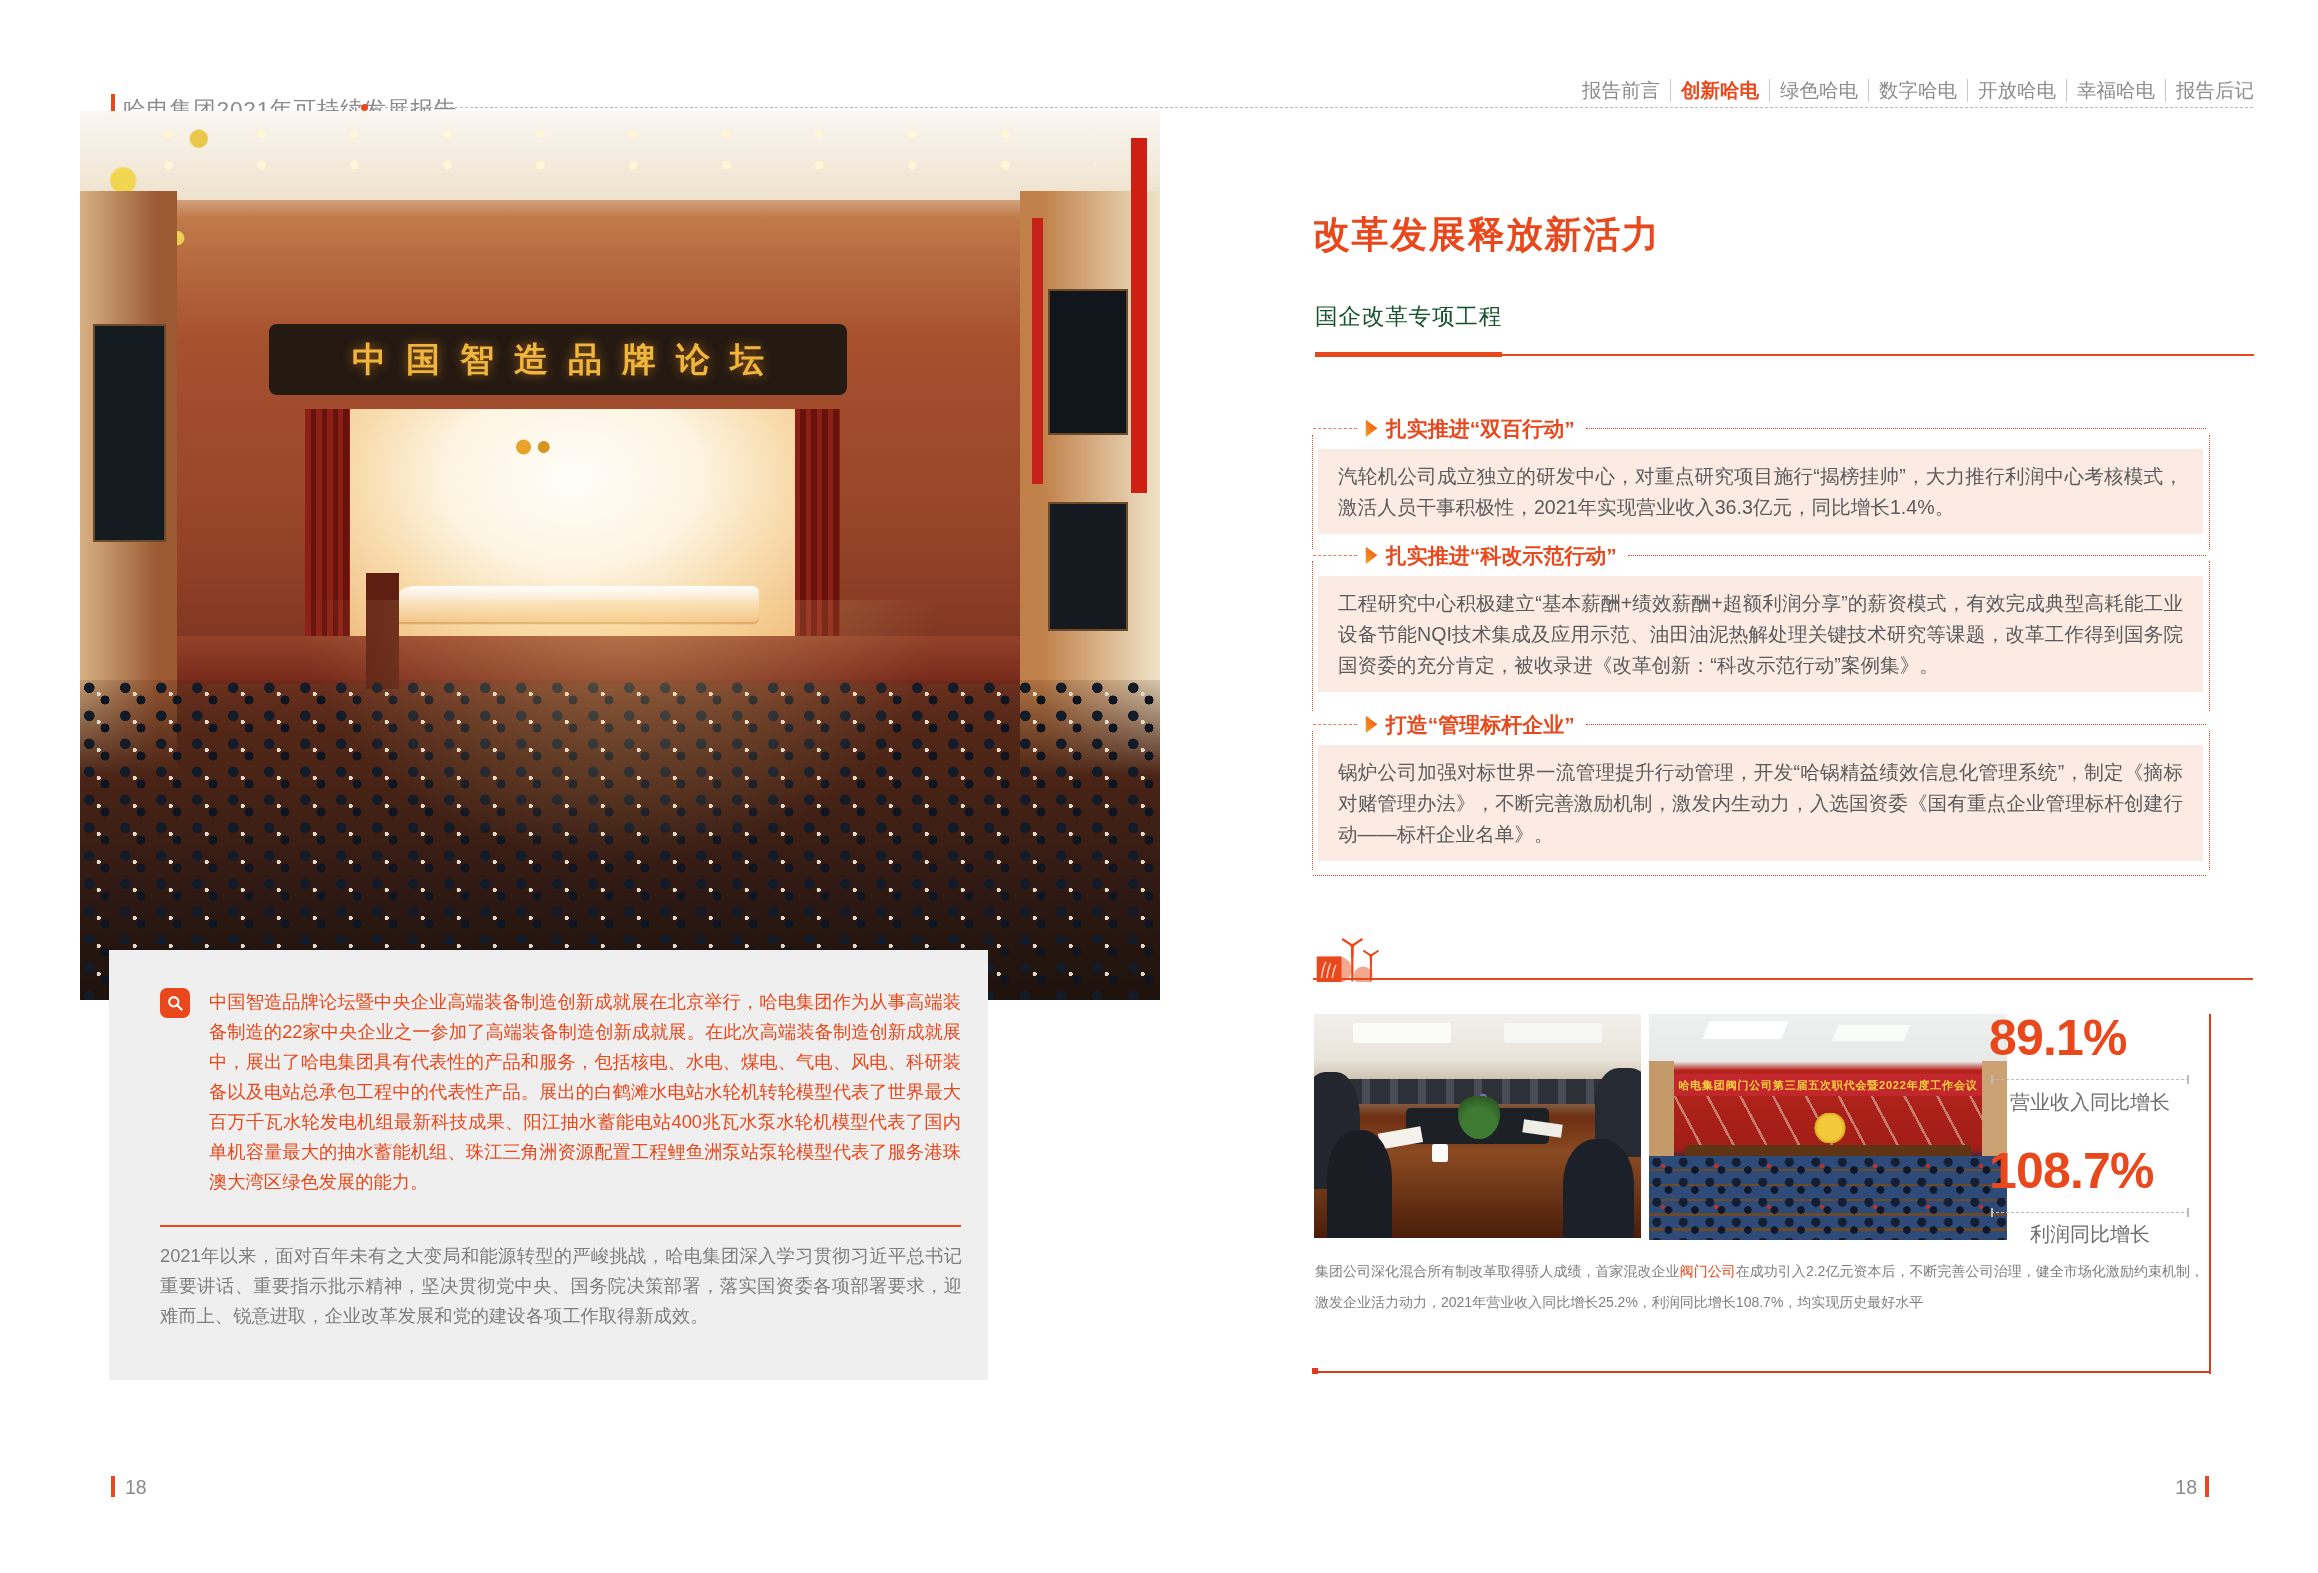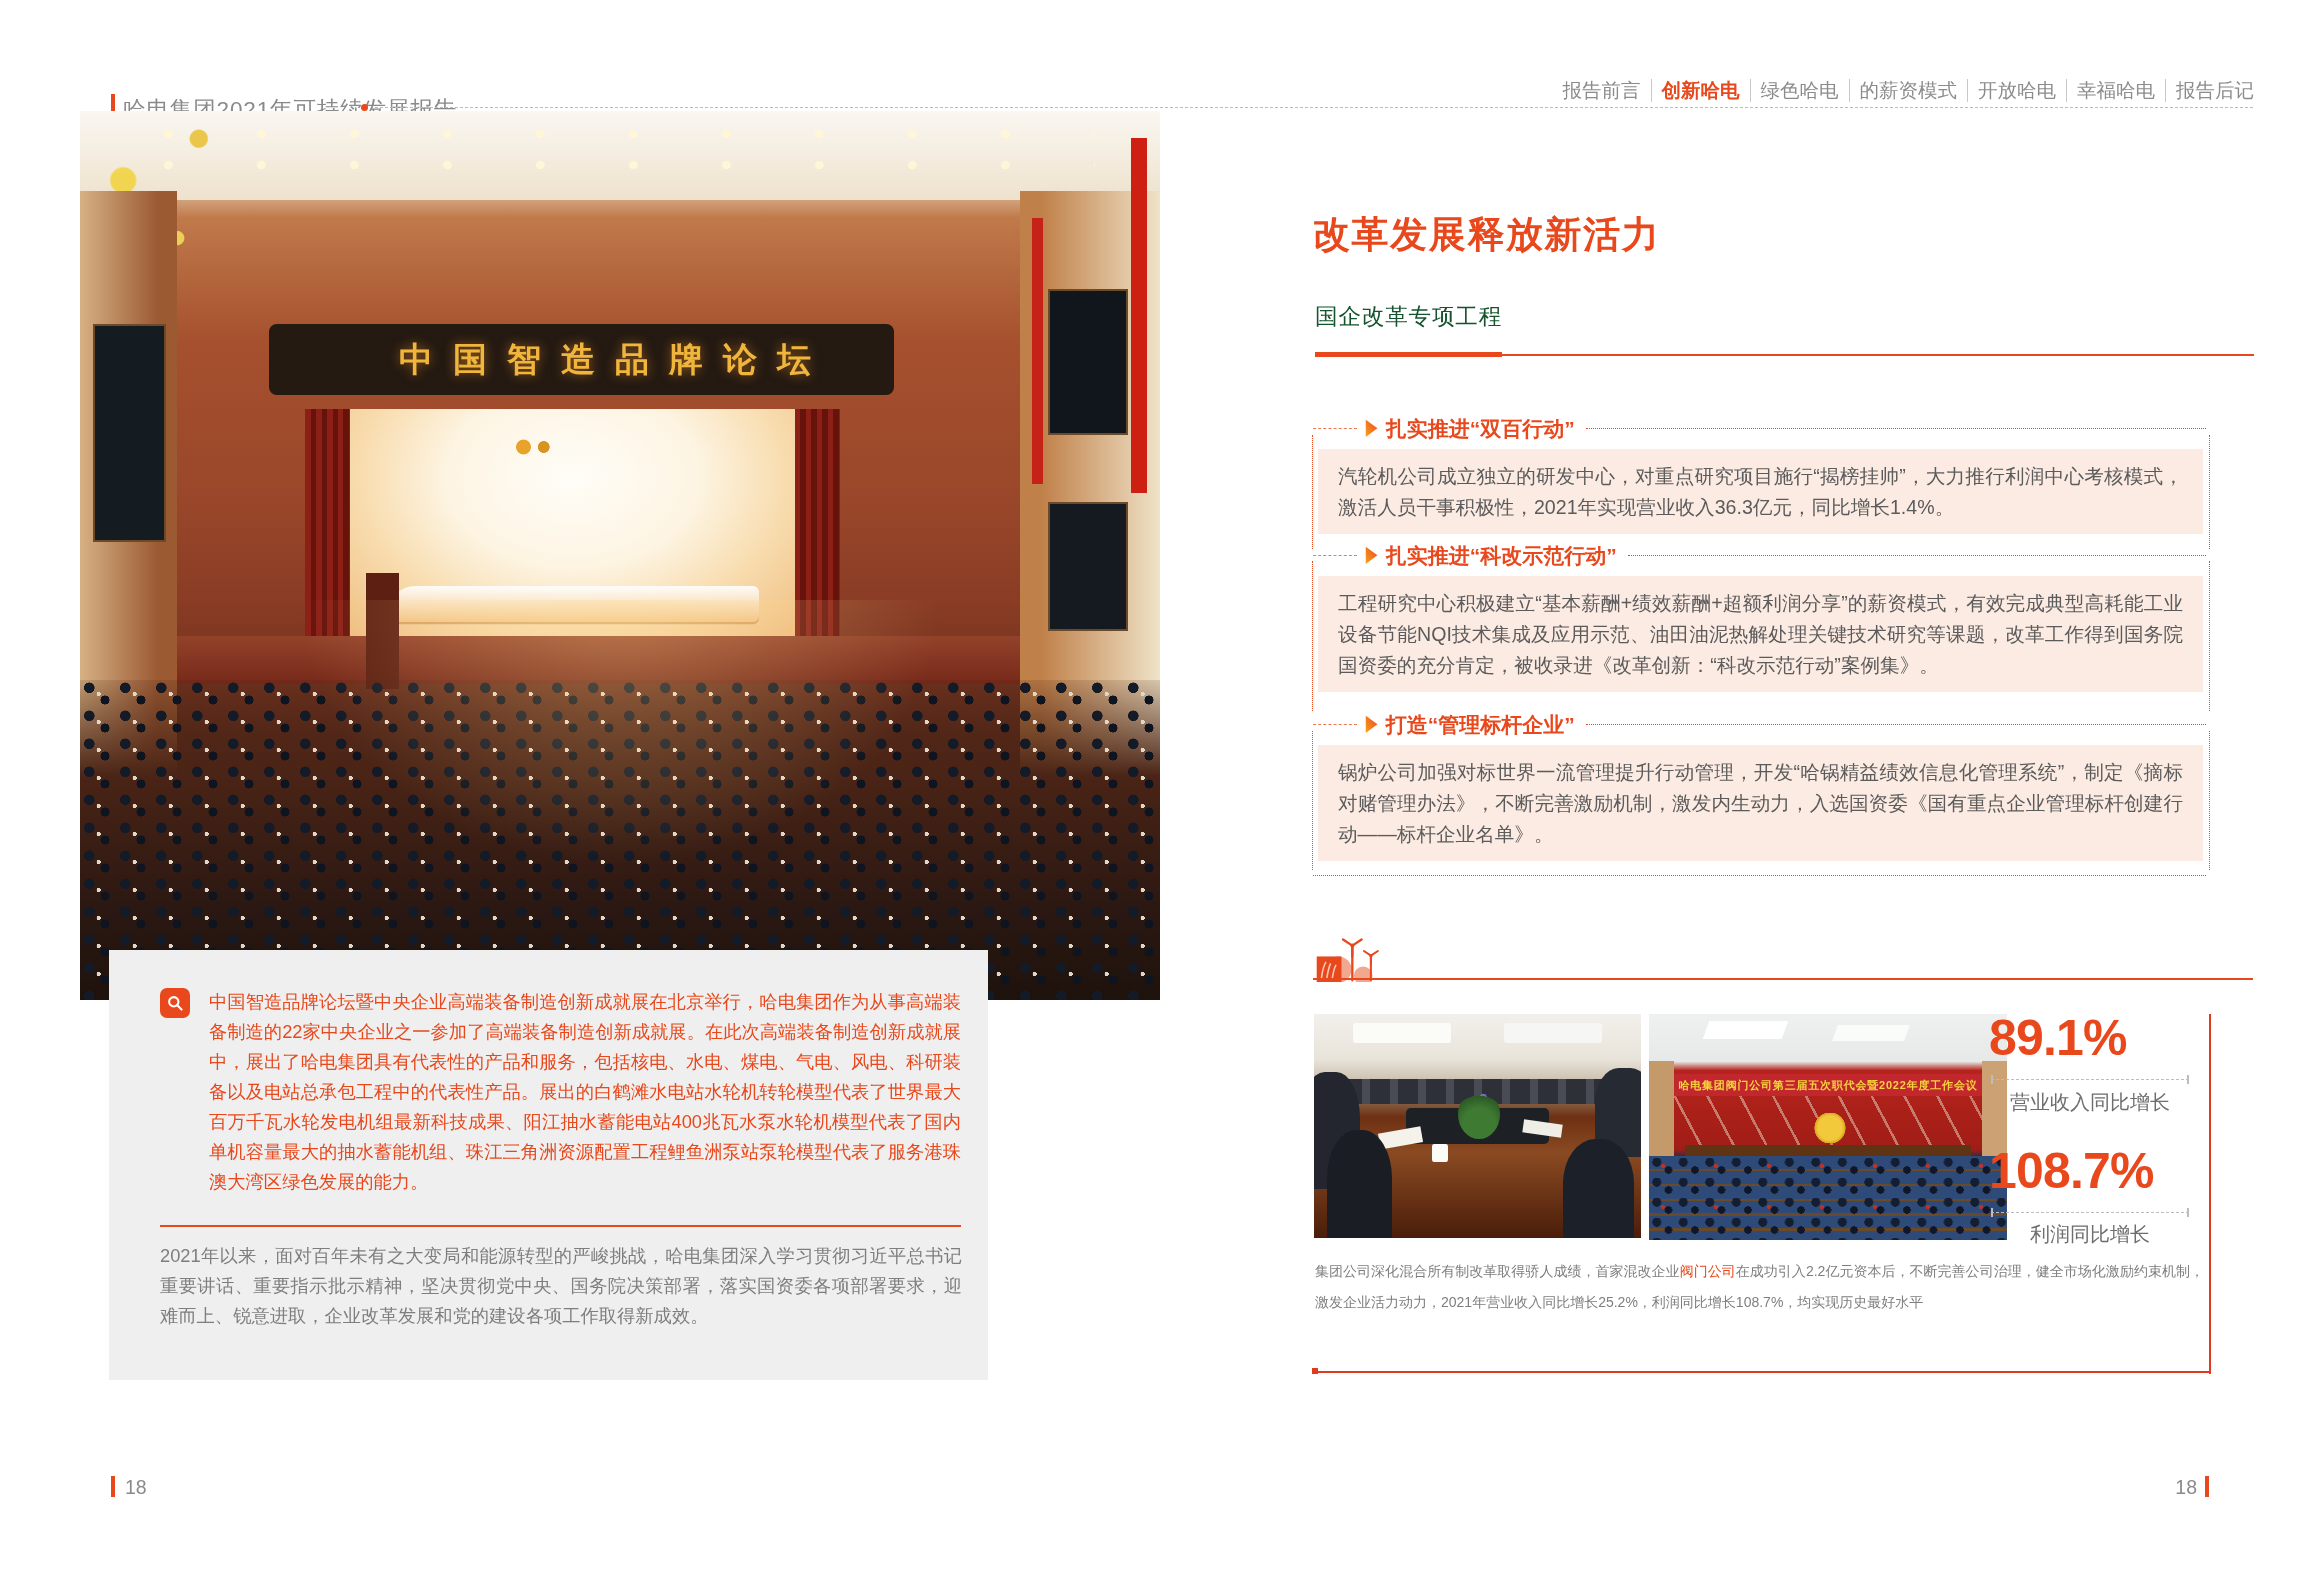--- a/index.html
+++ b/index.html
@@ -33,21 +33,21 @@
                radial-gradient(circle 11px at 45% 55%,#f6e05a 60%,rgba(0,0,0,0) 70%);}
   .hall-wall-left{left:0;top:9%;width:9%;height:70%;background:linear-gradient(90deg,#d6b184,#9c5a33 80%);}
   .hall-panel-left{left:1.2%;top:24%;width:6.4%;height:24%;background:#141b21;border:2.3px solid #6b4a2a;}
   .hall-wall-right{right:0;top:9%;width:13%;height:70%;background:linear-gradient(270deg,#efe3c8,#c08049 85%);}
   .hall-panel-right1{right:3%;top:20%;width:7%;height:16%;background:#10161c;border:2.3px solid #6b4a2a;}
   .hall-panel-right2{right:3%;top:44%;width:7%;height:14%;background:#141a20;border:2.3px solid #6b4a2a;}
   .hall-redstrip1{right:1.2%;top:3%;width:1.5%;height:40%;background:#ce1f13;}
   .hall-redstrip2{right:10.8%;top:12%;width:1.1%;height:30%;background:#c52218;}
   .stage-banner{left:17.5%;top:24%;width:53.5%;height:8%;background:#241a12;border-radius:7.8px;
     display:flex;align-items:center;justify-content:center;color:#f0b63c;font-size:34px;font-weight:bold;
-    letter-spacing:20px;text-indent:20px;text-shadow:0 0 11px rgba(255,150,40,.55);white-space:nowrap;padding-left:47px;}
+    letter-spacing:20px;text-indent:20px;text-shadow:0 0 11px rgba(255,150,40,.55);white-space:nowrap;}
   .stage-curtain-l{left:20.8%;top:33.5%;width:4.2%;height:25.5%;
     background:repeating-linear-gradient(90deg,#8c1f16 0 5.5px,#66130c 5.5px 11px);}
   .stage-curtain-r{left:66.2%;top:33.5%;width:4.2%;height:25.5%;
     background:repeating-linear-gradient(90deg,#8c1f16 0 5.5px,#66130c 5.5px 11px);}
   .stage-screen{left:25%;top:33.5%;width:41.2%;height:25.5%;
     background:radial-gradient(ellipse at 50% 30%,#fffdf8 0%,#fdf4e2 40%,#f8dcae 68%,#efbd80 100%);}
   .screen-logo{left:36%;top:10%;width:10%;height:14%;
     background:radial-gradient(circle 7.8px at 30% 50%,#e9a32b 90%,rgba(0,0,0,0)),
                radial-gradient(circle 6.2px at 75% 50%,#d7941f 90%,rgba(0,0,0,0));}
   .screen-train{left:8%;bottom:6%;width:84%;height:16%;border-radius:31px 6.2px 6.2px 6.2px;
@@ -165,21 +165,21 @@
 <body>
 
 <div class="abs hdr-bar"></div>
 <div class="abs hdr-title">哈电集团2021年可持续发展报告</div>
 <div class="abs hdr-dot"></div>
 <div class="abs hdr-dash"></div>
 <div class="abs hdr-nav">
   <span class="nav-item">报告前言</span>
   <span class="nav-item active">创新哈电</span>
   <span class="nav-item">绿色哈电</span>
-  <span class="nav-item">的薪资模式</span>
+  <span class="nav-item">数字哈电</span>
   <span class="nav-item">开放哈电</span>
   <span class="nav-item">幸福哈电</span>
   <span class="nav-item">报告后记</span>
 </div>
 
 <div class="abs photo-hall">
   <div class="abs hall-ceiling"></div>
   <div class="abs hall-lights"></div>
   <div class="abs hall-confetti"></div>
   <div class="abs hall-wall-left"></div>

